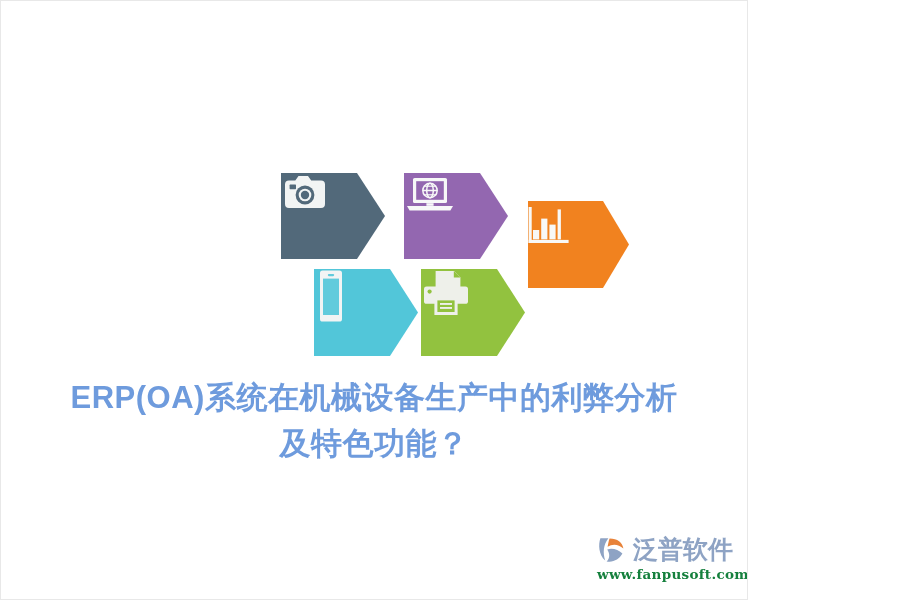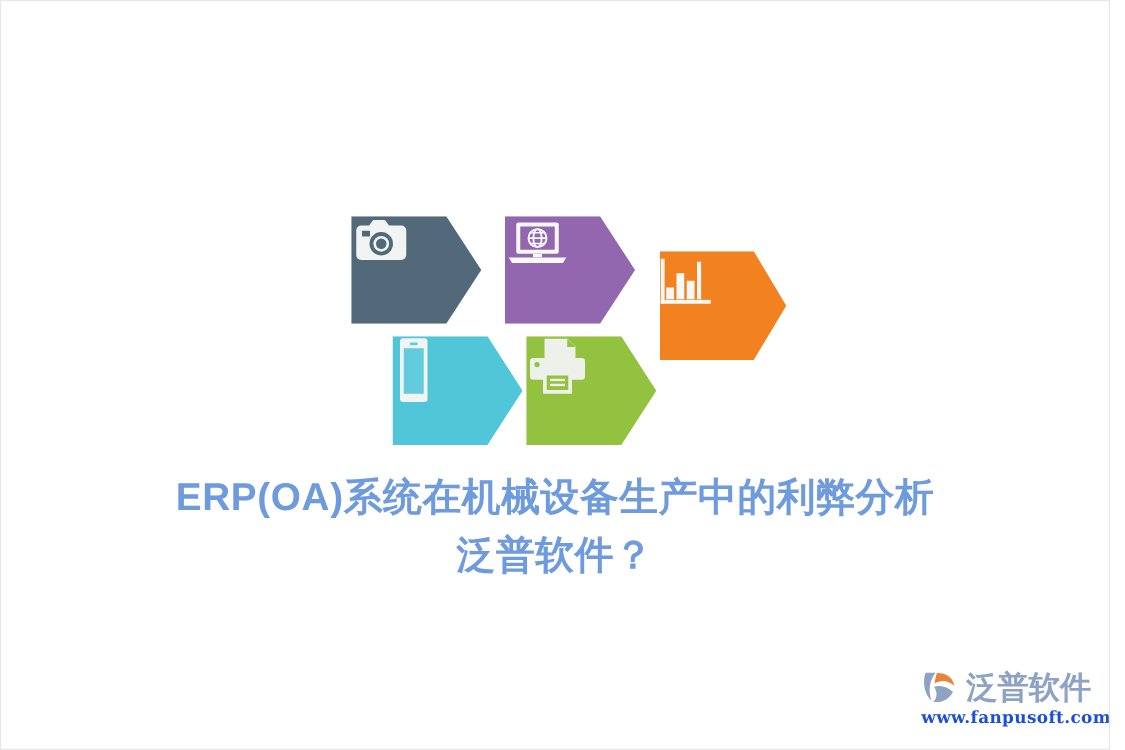--- a/index.html
+++ b/index.html
@@ -5,21 +5,21 @@
   html, body {
     margin: 0;
     padding: 0;
     background: #ffffff;
   }
   body {
     font-family: "Liberation Sans", sans-serif;
   }
   #canvas {
     position: relative;
-    width: 888px;
+    width: 748px;
     height: 600px;
     background: #ffffff;
     box-sizing: border-box;
     border: 1px solid #e8e8e8;
     overflow: hidden;
   }
 
   
   .arrow {
     position: absolute;
@@ -86,21 +86,21 @@
     font-weight: 700;
     color: #8ea3c4;
     line-height: 28px;
     letter-spacing: 0px;
   }
   #watermark .wm-url {
     text-align: right;
     font-family: "DejaVu Serif", serif;
     font-size: 13.5px;
     font-weight: 700;
-    color: #1d4ed8;
+    color: #15803d;
     letter-spacing: 0.3px;
     margin-top: -1px;
     padding-right: 1px;
   }
 </style>
 </head>
 <body>
 
 <div id="canvas">
 
@@ -180,21 +180,21 @@
         <rect x="13.4" y="28.4" width="23.2" height="17.6" fill="#eef0ea"></rect>
         <rect x="16.4" y="31.4" width="17.2" height="11.6" fill="#92c23f"></rect>
         <rect x="19" y="34" width="12" height="1.9" fill="#eef0ea"></rect>
         <rect x="19" y="38" width="12" height="1.9" fill="#eef0ea"></rect>
       </svg>
     </div>
   </div>
 
   <div id="title-block">
     <span class="line">ERP(OA)系统在机械设备生产中的利弊分析</span>
-    <span class="line">泛普软件？</span>
+    <span class="line">及特色功能？</span>
   </div>
 
   <div id="watermark">
     <div class="wm-row">
       <svg class="wm-mark" viewBox="0 0 28 28">
         <path d="M3.4 2.2 C1.2 8.6 1.6 18.4 8.2 24.6 C5.6 16.4 6.4 8.6 11.4 2.2 Z" fill="#8ea3c4"></path>
         <path d="M12.6 2.4 C20.4 2.4 25.6 6.2 26.4 12.6 C21.6 8.2 15.6 7.6 10.6 10.8 C11.2 7.6 11.6 4.8 12.6 2.4 Z" fill="#e8833a"></path>
         <path d="M10.2 13.4 C15.4 11.8 21.2 13.4 25.4 17.6 C22.2 23.6 16.2 26.6 9.6 25.4 C13.2 22.2 12.8 17.2 10.2 13.4 Z" fill="#8ea3c4"></path>
       </svg>
       <span class="wm-name">泛普软件</span>

